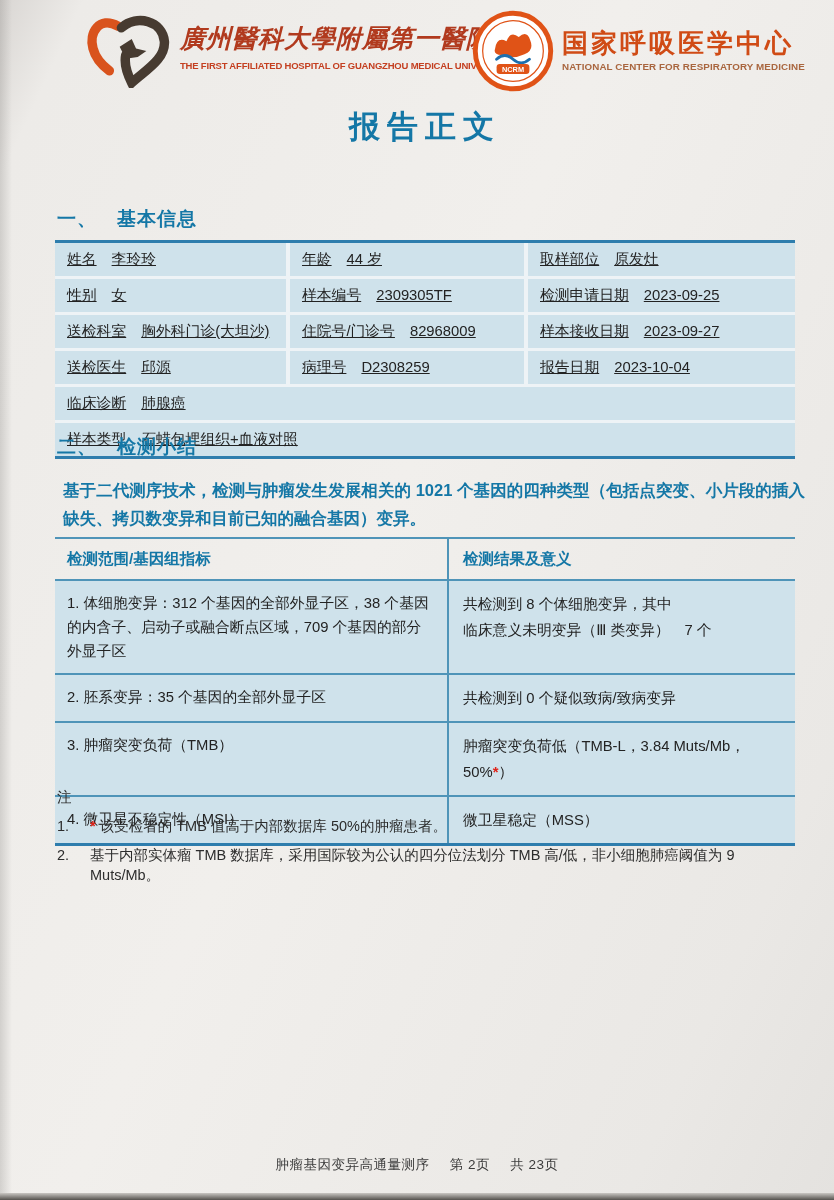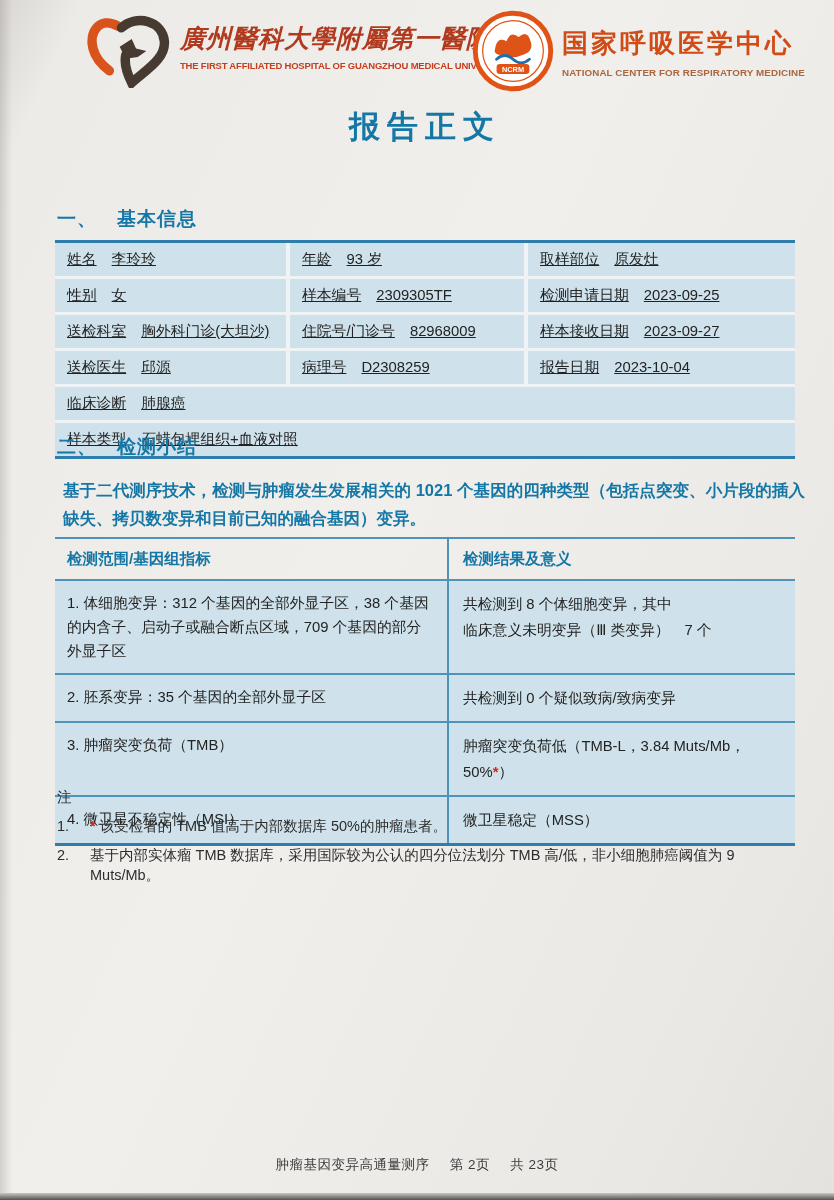--- a/index.html
+++ b/index.html
@@ -10,21 +10,21 @@
   }
   
   .heart-logo{position:absolute;left:86px;top:14px;}
   .hosp-text{position:absolute;left:180px;top:22px;width:290px;}
   .hosp-zh{font-family:"Liberation Serif", serif;font-style:italic;font-weight:bold;
     font-size:25px;letter-spacing:1px;color:#b13a1e;white-space:nowrap;}
   .hosp-en{margin-top:5px;font-size:9.5px;letter-spacing:-0.2px;font-weight:bold;color:#c43f20;white-space:nowrap;}
   .ncrm-badge{position:absolute;left:472px;top:10px;}
   .center-text{position:absolute;left:562px;top:26px;}
   .center-zh{font-size:26px;font-weight:bold;letter-spacing:3px;color:#d04b15;white-space:nowrap;}
-  .center-en{margin-top:6px;font-size:9.8px;letter-spacing:0.1px;font-weight:bold;color:#a9663f;white-space:nowrap;}
+  .center-en{font-size:9.8px;letter-spacing:0.1px;font-weight:bold;color:#a9663f;white-space:nowrap;}
   
   .doc-title{position:absolute;top:98px;left:0;width:100%;text-align:center;margin:8px;
     font-size:31px;font-weight:bold;letter-spacing:7px;color:#1477a6;}
   
   .sec-head{position:absolute;left:57px;font-size:19px;font-weight:bold;color:#1477a6;letter-spacing:1px;}
   .sec1-head{top:206px;}
   .sec2-head{top:434px;}
   
   .t1{position:absolute;left:55px;top:240px;width:740px;
     border-top:3px solid #2e7dad;border-bottom:3px solid #2e7dad;}
@@ -104,21 +104,21 @@
   <div class="sec-head sec1-head">一、　基本信息</div>
 
   <div class="t1">
     <div class="t1-row">
       <div class="t1-cell c1">
           <span class="lbl">姓名</span>
           <span class="val">李玲玲</span>
         </div>
       <div class="t1-cell c2">
           <span class="lbl">年龄</span>
-          <span class="val">93 岁</span>
+          <span class="val">44 岁</span>
         </div>
       <div class="t1-cell c3">
           <span class="lbl">取样部位</span>
           <span class="val">原发灶</span>
         </div>
     </div>
     <div class="t1-row">
       <div class="t1-cell c1">
           <span class="lbl">性别</span>
           <span class="val">女</span>

